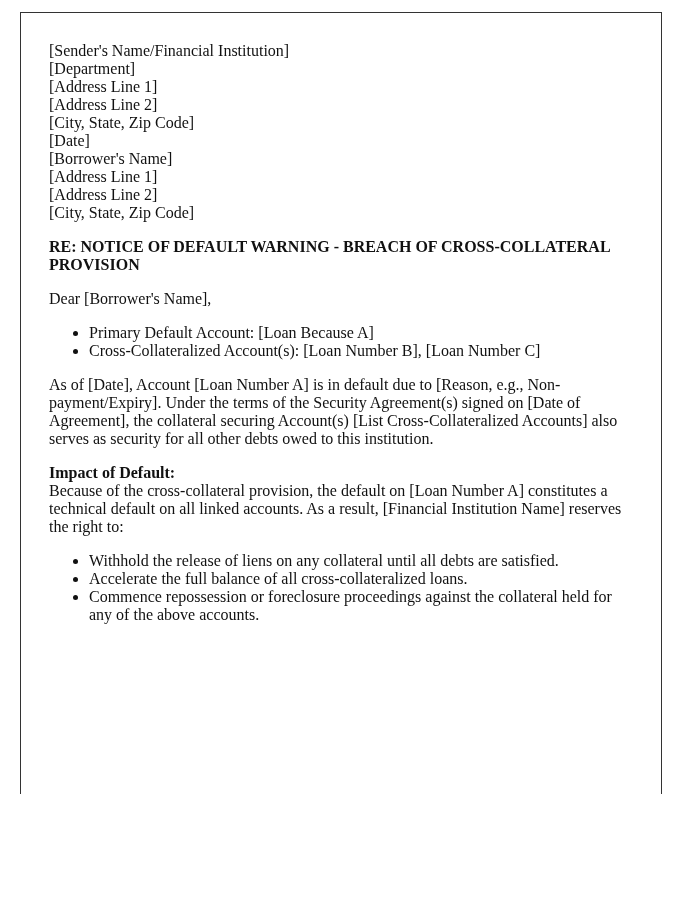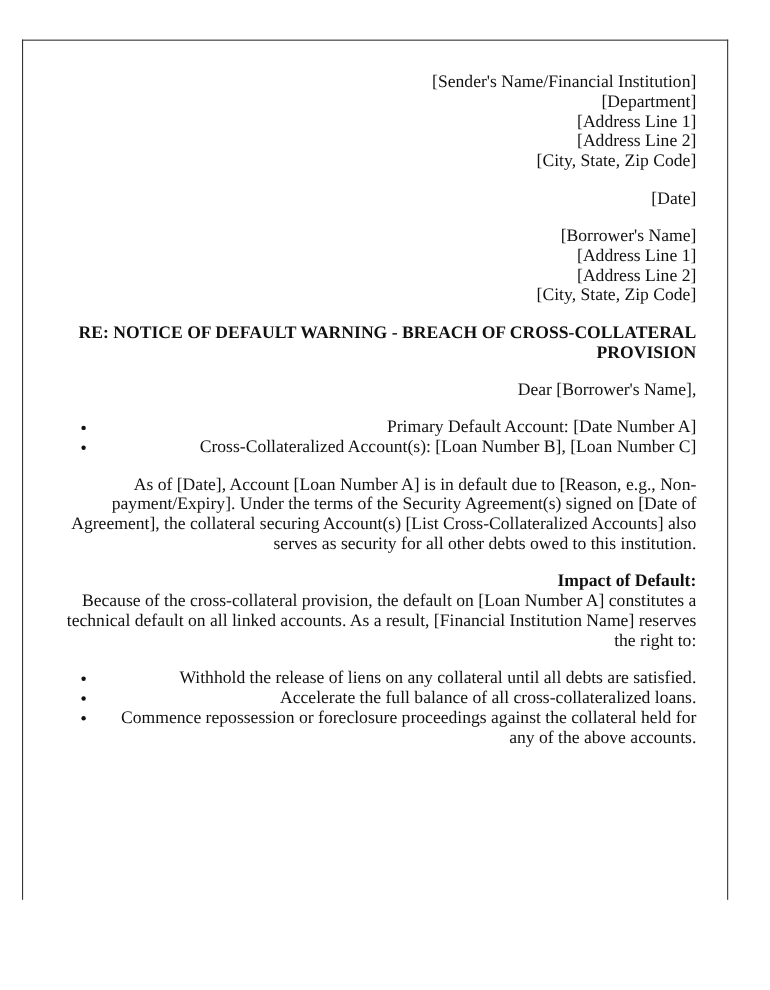--- a/index.html
+++ b/index.html
@@ -13,35 +13,34 @@
       position: relative;
       overflow: hidden;
       font-family: "Liberation Serif", "DejaVu Serif", serif;
       color: #111111;
       font-size: 16px;
       line-height: 18px;
     }
     .viewport {
       position: absolute;
       left: 20px;
-      top: 36px;
+      top: 12px;
       width: 640px;
       height: 781px;
       overflow: hidden;
       border-left: 1px solid #333;
       border-right: 1px solid #333;
       border-top: 1px solid #333;
       box-sizing: content-box;
-      text-align: right;
     }
     .letter {
       padding: 29px 28px 0 28px;
     }
     .addr-line { display: block; }
-    .gap { margin-top: 16px; }
+    .gap { }
     .re {
       font-weight: bold;
       margin: 16px 0 0 0;
     }
     p.para { margin: 16px 0 0 0; }
     ul {
       margin: 16px 0 0 0;
       padding-left: 40px;
     }
     ul li { margin: 0; }
@@ -76,21 +75,21 @@
       <span class="addr-line">[Address Line 2]</span>
       <span class="addr-line">[City, State, Zip Code]</span>
     </div>
 
     <div class="re">RE: NOTICE OF DEFAULT WARNING - BREACH OF CROSS-COLLATERAL PROVISION</div>
 
     <p class="para">Dear [Borrower's Name],</p>
 
 
     <ul>
-      <li><strong>Primary Default Account:</strong><span> [Date Number A]</span></li>
+      <li><strong>Primary Default Account:</strong><span> [Loan Because A]</span></li>
       <li><strong>Cross-Collateralized Account(s):</strong><span> [Loan Number B], [Loan Number C]</span></li>
     </ul>
 
     <p class="para">As of [Date], Account [Loan Number A] is in default due to [Reason, e.g., Non-payment/Expiry]. Under the terms of the Security Agreement(s) signed on [Date of Agreement], the collateral securing Account(s) [List Cross-Collateralized Accounts] also serves as security for all other debts owed to this institution.</p>
 
     <div class="section-heading">Impact of Default:</div>
     <p class="section-body">Because of the cross-collateral provision, the default on [Loan Number A] constitutes a technical default on all linked accounts. As a result, [Financial Institution Name] reserves the right to:</p>
 
     <ul>
       <li>Withhold the release of liens on any collateral until all debts are satisfied.</li>

